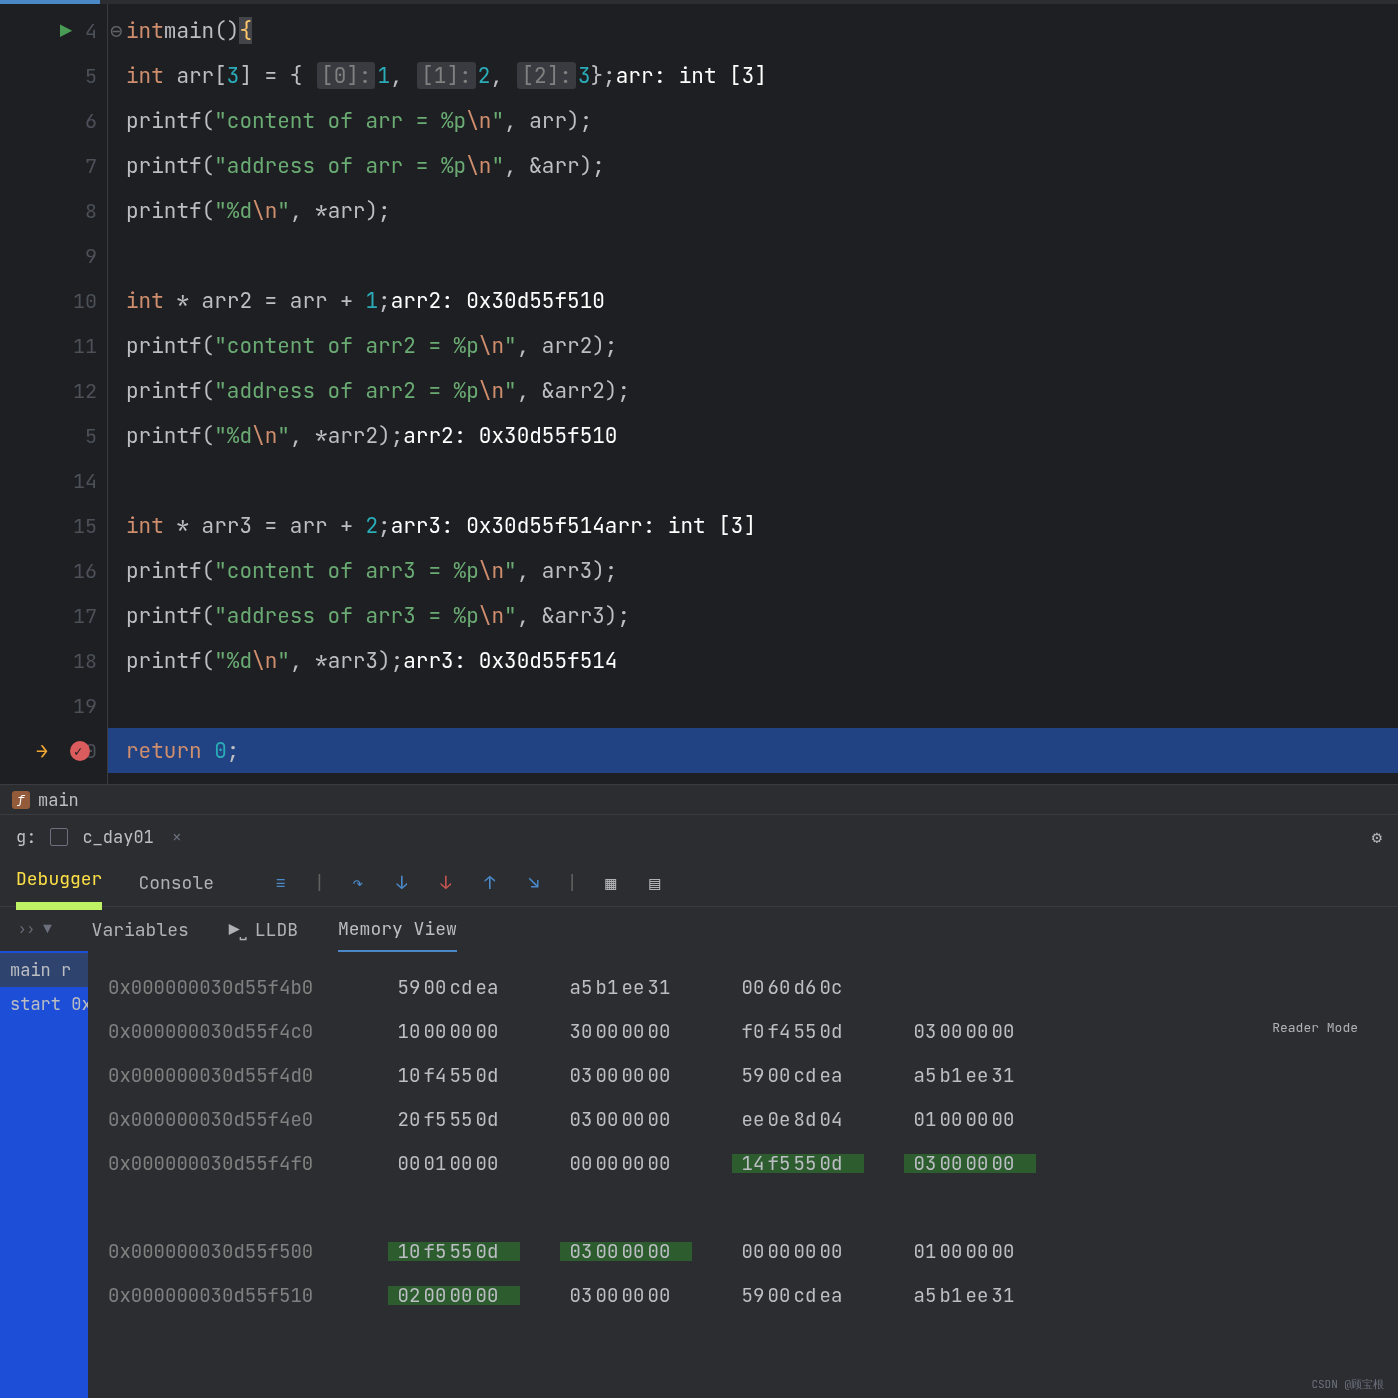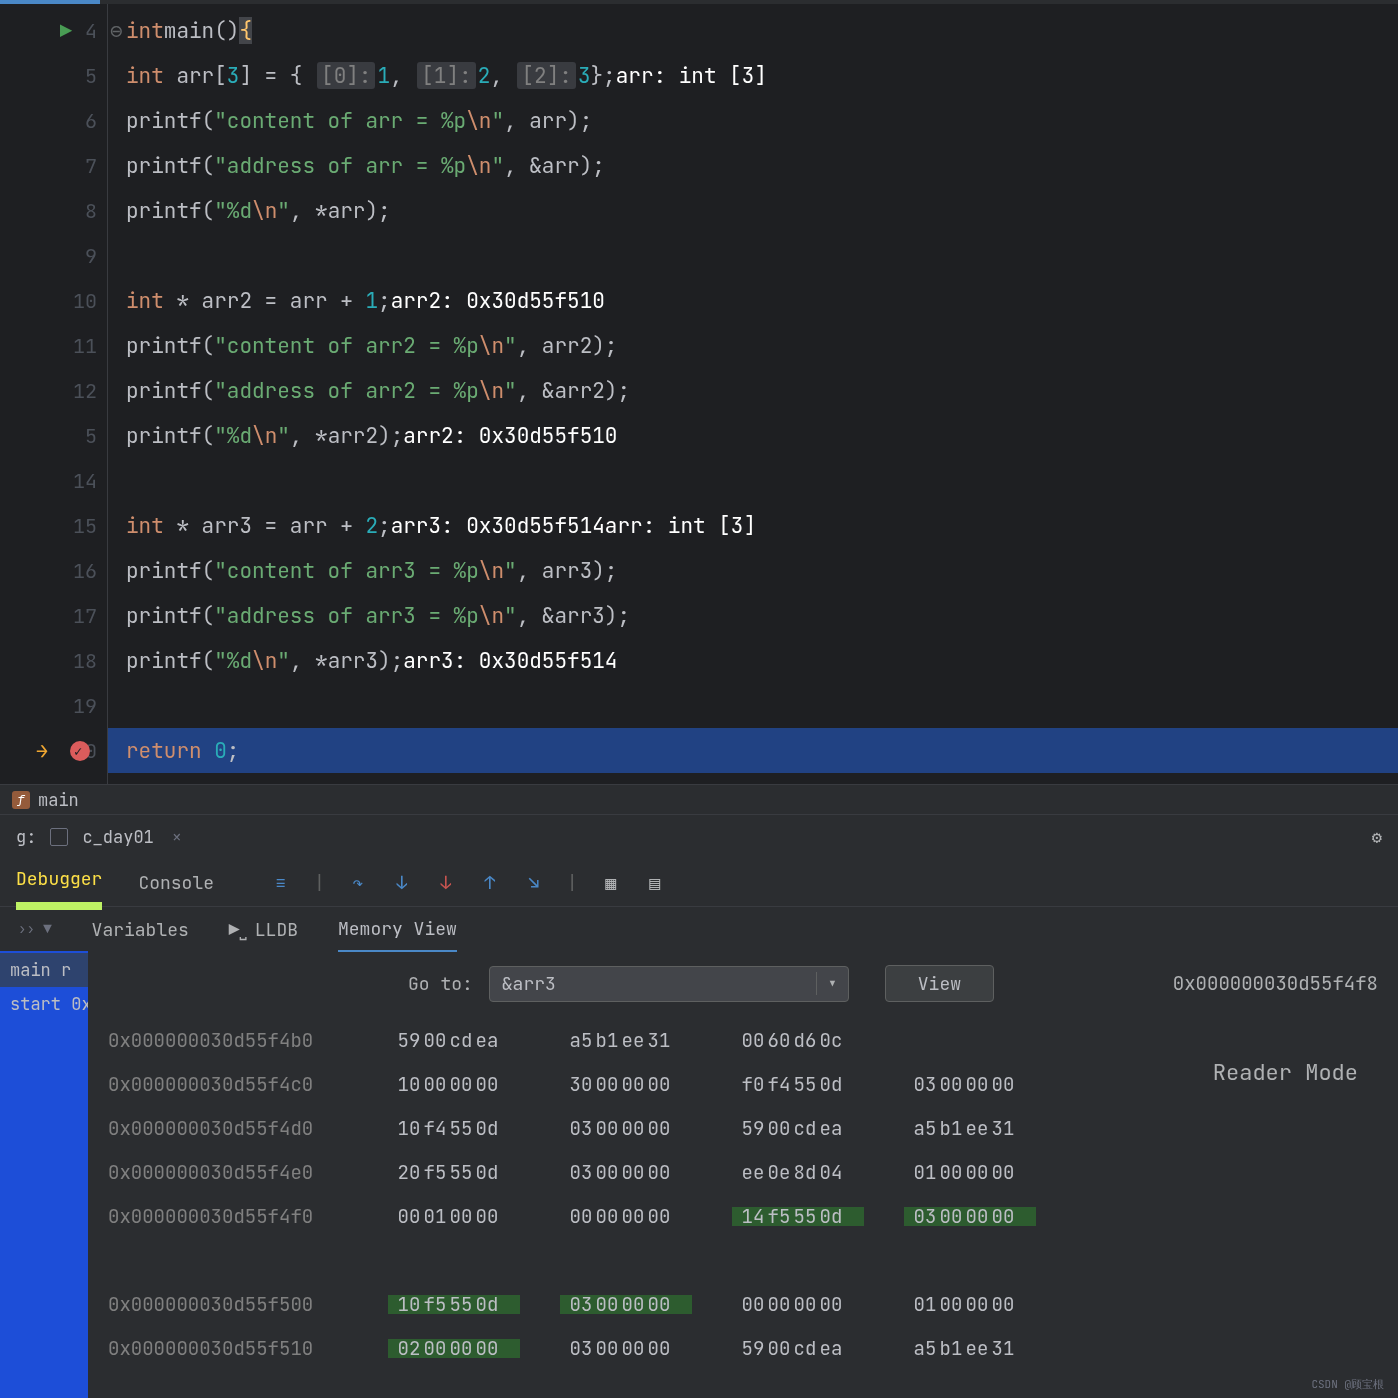--- a/index.html
+++ b/index.html
@@ -46,21 +46,21 @@
 .frame-row{padding:6px 10px;white-space:nowrap;overflow:hidden}
 .frame-row.sel{background:#2e436e}
 .mem-panel{flex:1;font-size:18px;padding:8px 20px;display:flex;flex-direction:column;gap:4px}
 .goto-row{display:flex;align-items:center;gap:16px;padding:6px 0}
 .goto-label{font-size:18px;color:#afb1b3;margin-left:300px}
 .goto-input{display:flex;align-items:center;background:#43454a;border:1px solid #5e6060;border-radius:4px;height:36px;width:360px}
 .goto-input input{background:none;border:none;color:#bcbec4;font-family:inherit;font-size:18px;padding:0 12px;flex:1;outline:none}
 .goto-dd{width:32px;border-left:1px solid #5e6060;display:flex;align-items:center;justify-content:center;color:#afb1b3}
 .view-btn{background:#3c3f41;border:1px solid #5e6060;border-radius:4px;padding:6px 32px;color:#bcbec4;font-family:inherit;font-size:18px;margin-left:20px}
 .cursor-addr{margin-left:auto;font-size:19px;color:#afb1b3}
-.reader-mode{position:absolute;right:20px;top:50px;font-size:22px;color:#afb1b3}
+.reader-mode{position:absolute;right:20px;top:62px;font-size:13px;color:#afb1b3}
 .mem-grid{position:relative;font-size:19px;line-height:1;padding-top:6px}
 .mem-row{display:flex;align-items:center;height:44px;gap:0}
 .mem-addr{width:280px;color:#808080}
 .bg{width:132px;display:flex;justify-content:flex-start;padding-left:8px}
 .bg span{min-width:26px;text-align:center}
 .bg-gap{margin-left:40px}
 .hl-g{background:#2d5c2f}
 .watermark{position:fixed;bottom:6px;right:14px;font-size:11px;color:#6c707e}
 </style>
 </head>
@@ -187,29 +187,20 @@
     <span class="sub-tab active">Memory View</span>
   </div>
 
   <div class="main-content">
     <div class="frames-panel">
       <div class="frame-row sel">main r</div>
       <div class="frame-row">start 0x</div>
     </div>
 
     <div class="mem-panel">
-      <div class="goto-row">
-        <span class="goto-label">Go to:</span>
-        <div class="goto-input">
-          <input value="&amp;arr3" style="">
-          <span class="goto-dd">▾</span>
-        </div>
-        <button class="view-btn">View</button>
-        <span class="cursor-addr">0x000000030d55f4f8</span>
-      </div>
       <div class="mem-grid">
         <span class="reader-mode">Reader Mode</span>
         <div id="mem-rows">
             <div class="mem-row">
               <div class="mem-addr">0x000000030d55f4b0</div>
               <div class="bg">
                 <span>59</span>
                 <span>00</span>
                 <span>cd</span>
                 <span>ea</span>

